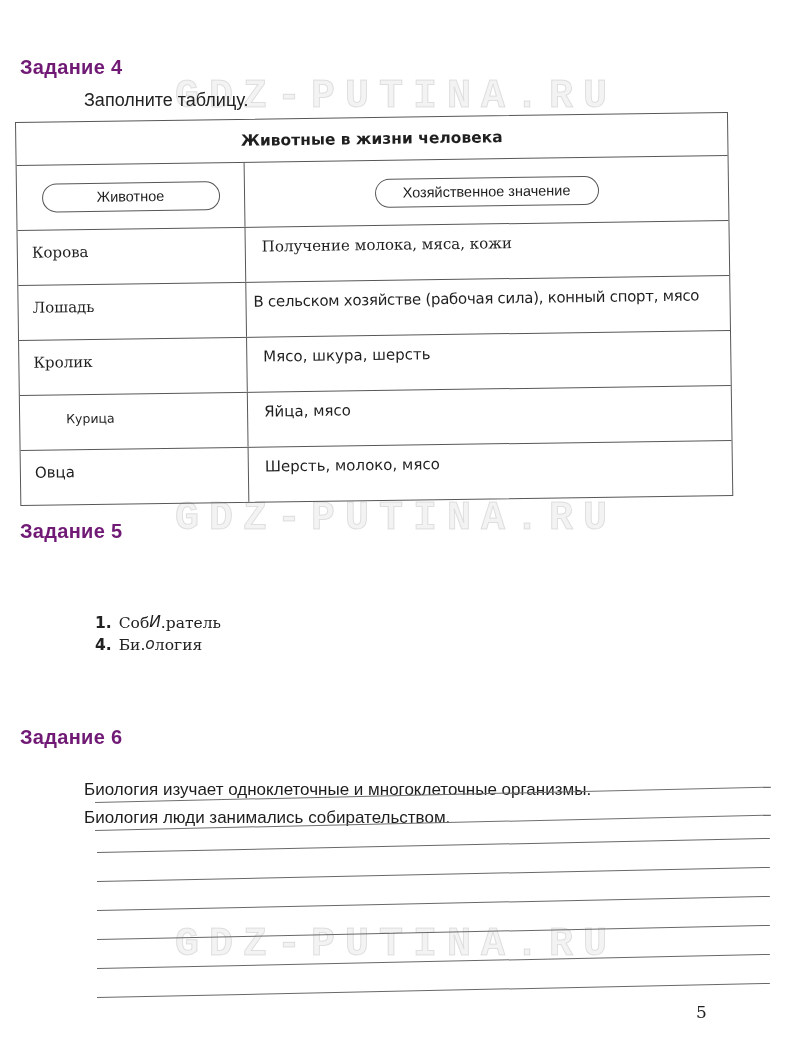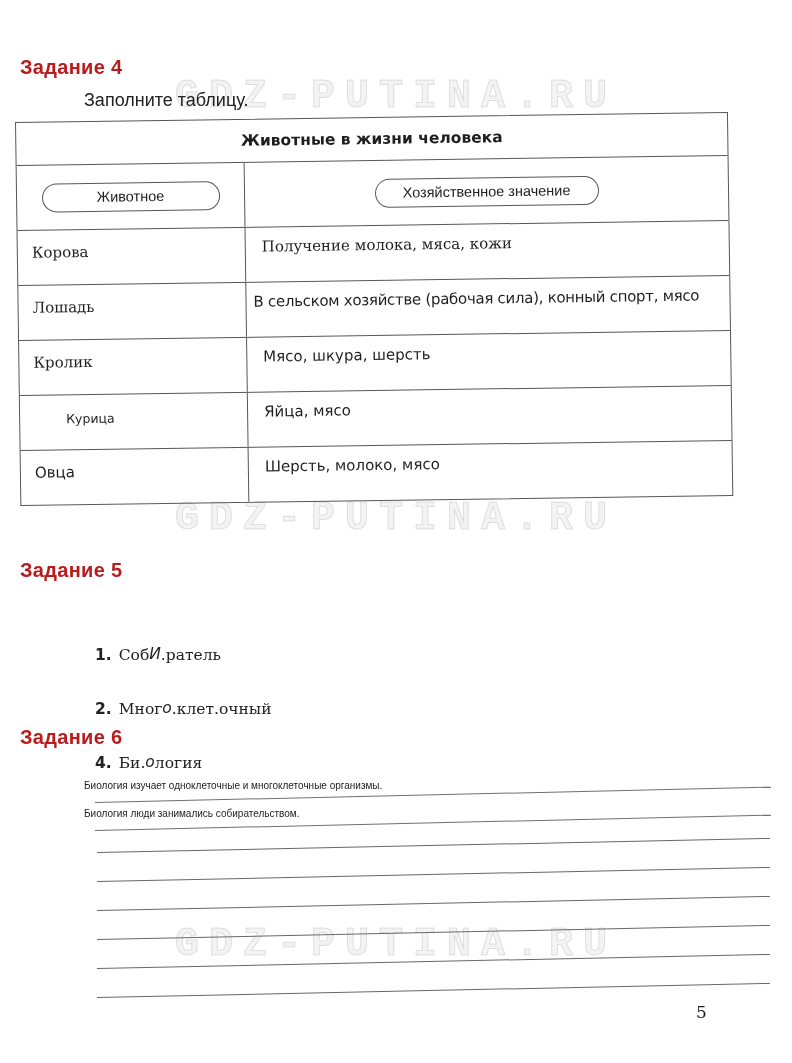--- a/index.html
+++ b/index.html
@@ -5,21 +5,21 @@
   html,body{margin:0;padding:0;background:#e8e8e8;}
   .page{position:relative;width:792px;height:1063px;background:#ffffff;
         font-family:"Liberation Sans",sans-serif;color:#1f1f1f;overflow:hidden;}
 
   
   .watermark{position:absolute;left:0;width:100%;text-align:center;white-space:nowrap;
              font-family:Liberation Mono, monospace;font-weight:bold;font-size:40px;
              letter-spacing:10px;color:rgba(135,135,135,0.10);
              -webkit-text-stroke:1px rgba(120,120,120,0.20);pointer-events:none;}
 
-  .task-title{position:absolute;font-size:20px;font-weight:bold;color:#b91c1c;letter-spacing:0.3px;}
+  .task-title{position:absolute;font-size:20px;font-weight:bold;color:#701a75;letter-spacing:0.3px;}
   .instr{position:absolute;font-size:18px;color:#222;text-align:center;}
 
   
   .anim-table{position:absolute;left:15px;top:122px;width:711px;
               border:1.6px solid #575757;transform:rotate(-0.8deg);
               transform-origin:left top;background:rgba(255,255,255,0.0);}
   .t-title-row{height:42px;border-bottom:1.4px solid #575757;display:flex;
                align-items:center;justify-content:center;
                font-family:"DejaVu Sans",sans-serif;font-weight:bold;font-size:15.5px;}
   .t-header-row{height:64px;border-bottom:1.4px solid #575757;display:flex;}
@@ -37,26 +37,26 @@
               box-sizing:border-box;white-space:nowrap;}
   .t-row.r0 .cell-value{font-family:"DejaVu Serif",serif;}
   .t-row.r1 .cell-value{padding-left:7px;letter-spacing:-0.3px;}
   .t-row.r3 .cell-animal{font-family:"DejaVu Sans",sans-serif;font-size:12.5px;
                          padding-left:46px;padding-top:16px;}
   .t-row.r4 .cell-animal{font-family:"DejaVu Sans",sans-serif;font-size:15px;}
 
   
   .word-list{position:absolute;left:95px;top:612px;font-family:"DejaVu Serif",serif;
              font-size:15.5px;color:#222;}
-  .word-item{height:22px;line-height:22px;margin-top:32px;}
+  .word-item{height:22px;line-height:22px;}
   .w-num{font-family:"DejaVu Sans",sans-serif;font-weight:bold;margin-right:7px;}
   .ins{font-family:"DejaVu Sans",sans-serif;font-style:italic;position:relative;top:-1px;}
 
   
-  .answer-text{position:absolute;left:84px;font-size:10px;color:#1d1d1d;white-space:nowrap;}
+  .answer-text{position:absolute;left:84px;font-size:17px;color:#1d1d1d;white-space:nowrap;}
   .hand-line{position:absolute;height:0;border-bottom:1.3px solid #6f6f6f;
              transform:rotate(-1.3deg);transform-origin:left center;}
   .blank-lines{position:absolute;left:97px;top:852px;width:673px;}
   .blank-line{height:0;border-bottom:1.3px solid #686868;margin-top:28px;
               transform:rotate(-1.2deg);transform-origin:left center;}
   .blank-line:first-child{margin-top:0;}
 
   .page-num{position:absolute;left:696px;top:1002px;font-family:"DejaVu Serif",serif;
             font-size:17px;color:#222;}
 </style>
@@ -97,28 +97,25 @@
     <div class="t-row r3">
       <div class="col1 cell-animal">Курица</div>
       <div class="col2 cell-value">Яйца, мясо</div>
     </div>
     <div class="t-row r4">
       <div class="col1 cell-animal">Овца</div>
       <div class="col2 cell-value">Шерсть, молоко, мясо</div>
     </div>
   </div>
 
-  <div class="task-title" style="left:20px;top:559px">Задание 5</div>
+  <div class="task-title" style="left:20px;top:520px">Задание 5</div>
 
   <div class="word-list">
     <div class="word-item">
       <span class="w-num">1.</span><span>Соб</span><span class="ins">И</span><span>.ратель</span>
-    </div>
-    <div class="word-item">
-      <span class="w-num">2.</span><span>Мног</span><span class="ins">о</span><span>.клет.очный</span>
     </div>
     <div class="word-item">
       <span class="w-num">4.</span><span>Би.</span><span class="ins">о</span><span>логия</span>
     </div>
   </div>
 
   <div class="task-title" style="left:20px;top:726px">Задание 6</div>
 
   <div class="answer-text" style="top:780px">Биология изучает одноклеточные и многоклеточные организмы.</div>
   <div class="hand-line" style="left:95px;top:802px;width:676px"></div>

